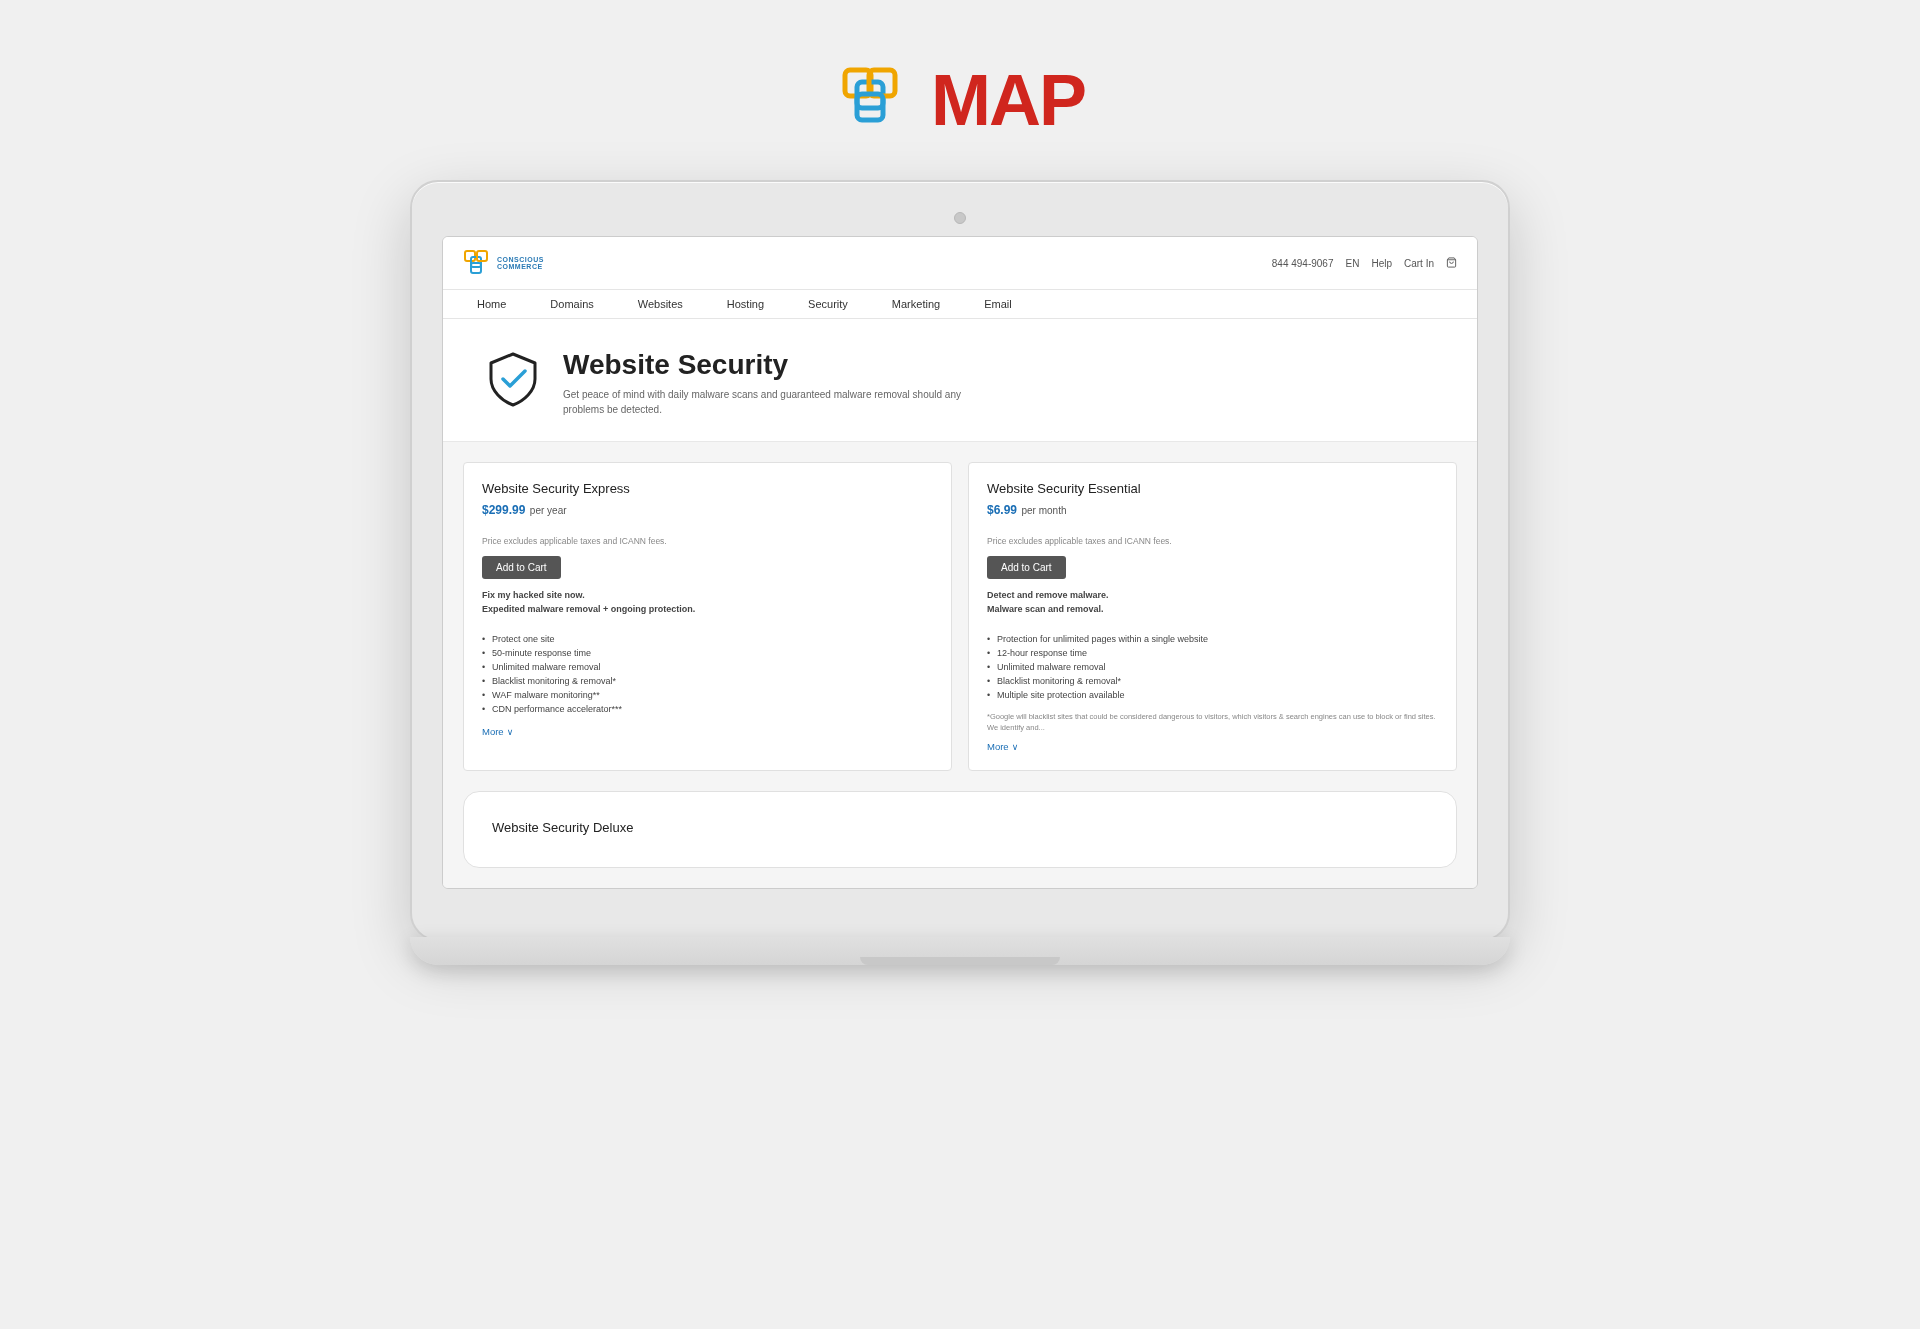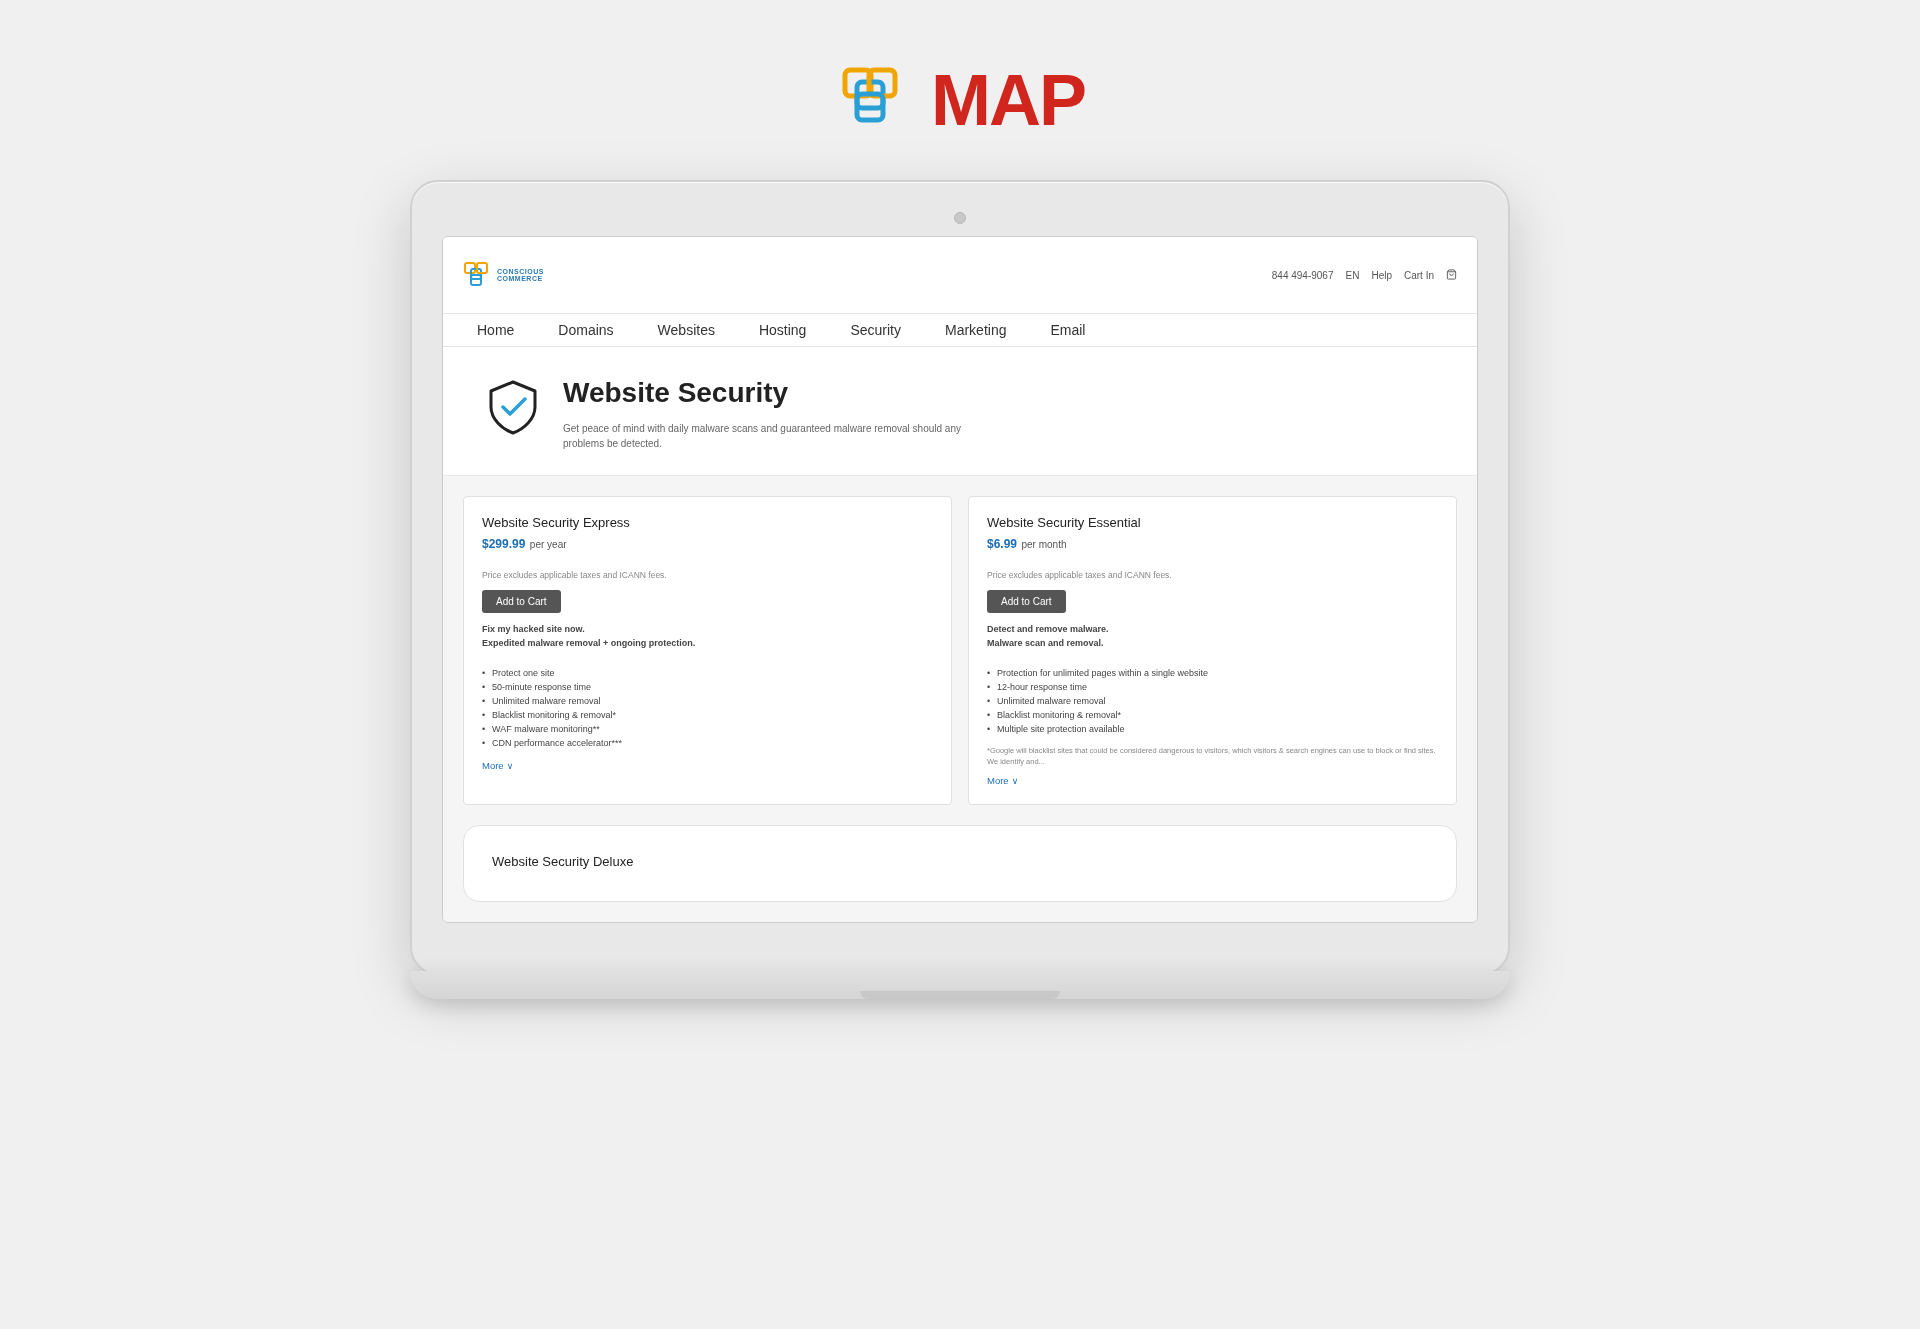--- a/index.html
+++ b/index.html
@@ -79,21 +79,21 @@
       width: 200px;
       height: 8px;
       background: #c8c8c8;
       border-radius: 0 0 8px 8px;
     }
 
     
     .site-header-top {
       background: #fff;
       border-bottom: 1px solid #e5e5e5;
-      padding: 24px 20px;
+      padding: 12px 20px;
       display: flex;
       justify-content: space-between;
       align-items: center;
     }
     .site-logo {
       display: flex;
       align-items: center;
       gap: 6px;
     }
     .site-logo-icon {
@@ -110,21 +110,21 @@
     .site-header-right span { cursor: pointer; }
 
     .site-nav {
       background: #fff;
       border-bottom: 1px solid #e5e5e5;
       padding: 6px 20px;
       display: flex;
       gap: 16px;
     }
     .nav-item {
-      font-size: 14px;
+      font-size: 11px;
       color: #333;
       cursor: pointer;
       padding: 2px 14px;
       text-decoration: none;
     }
 
     .hero-section {
       background: #fff;
       padding: 30px 40px 24px;
       border-bottom: 1px solid #e8e8e8;
@@ -135,21 +135,21 @@
     .hero-shield {
       width: 60px;
       height: 60px;
       flex-shrink: 0;
     }
     .hero-text-block {}
     .hero-title {
       font-size: 28px;
       font-weight: 800;
       color: #222;
-      margin-bottom: 12px;
+      margin-bottom: 6px;
     }
     .hero-subtitle {
       font-size: 10px;
       color: #666;
       line-height: 1.5;
       max-width: 400px;
     }
 
     
     .products-section {

